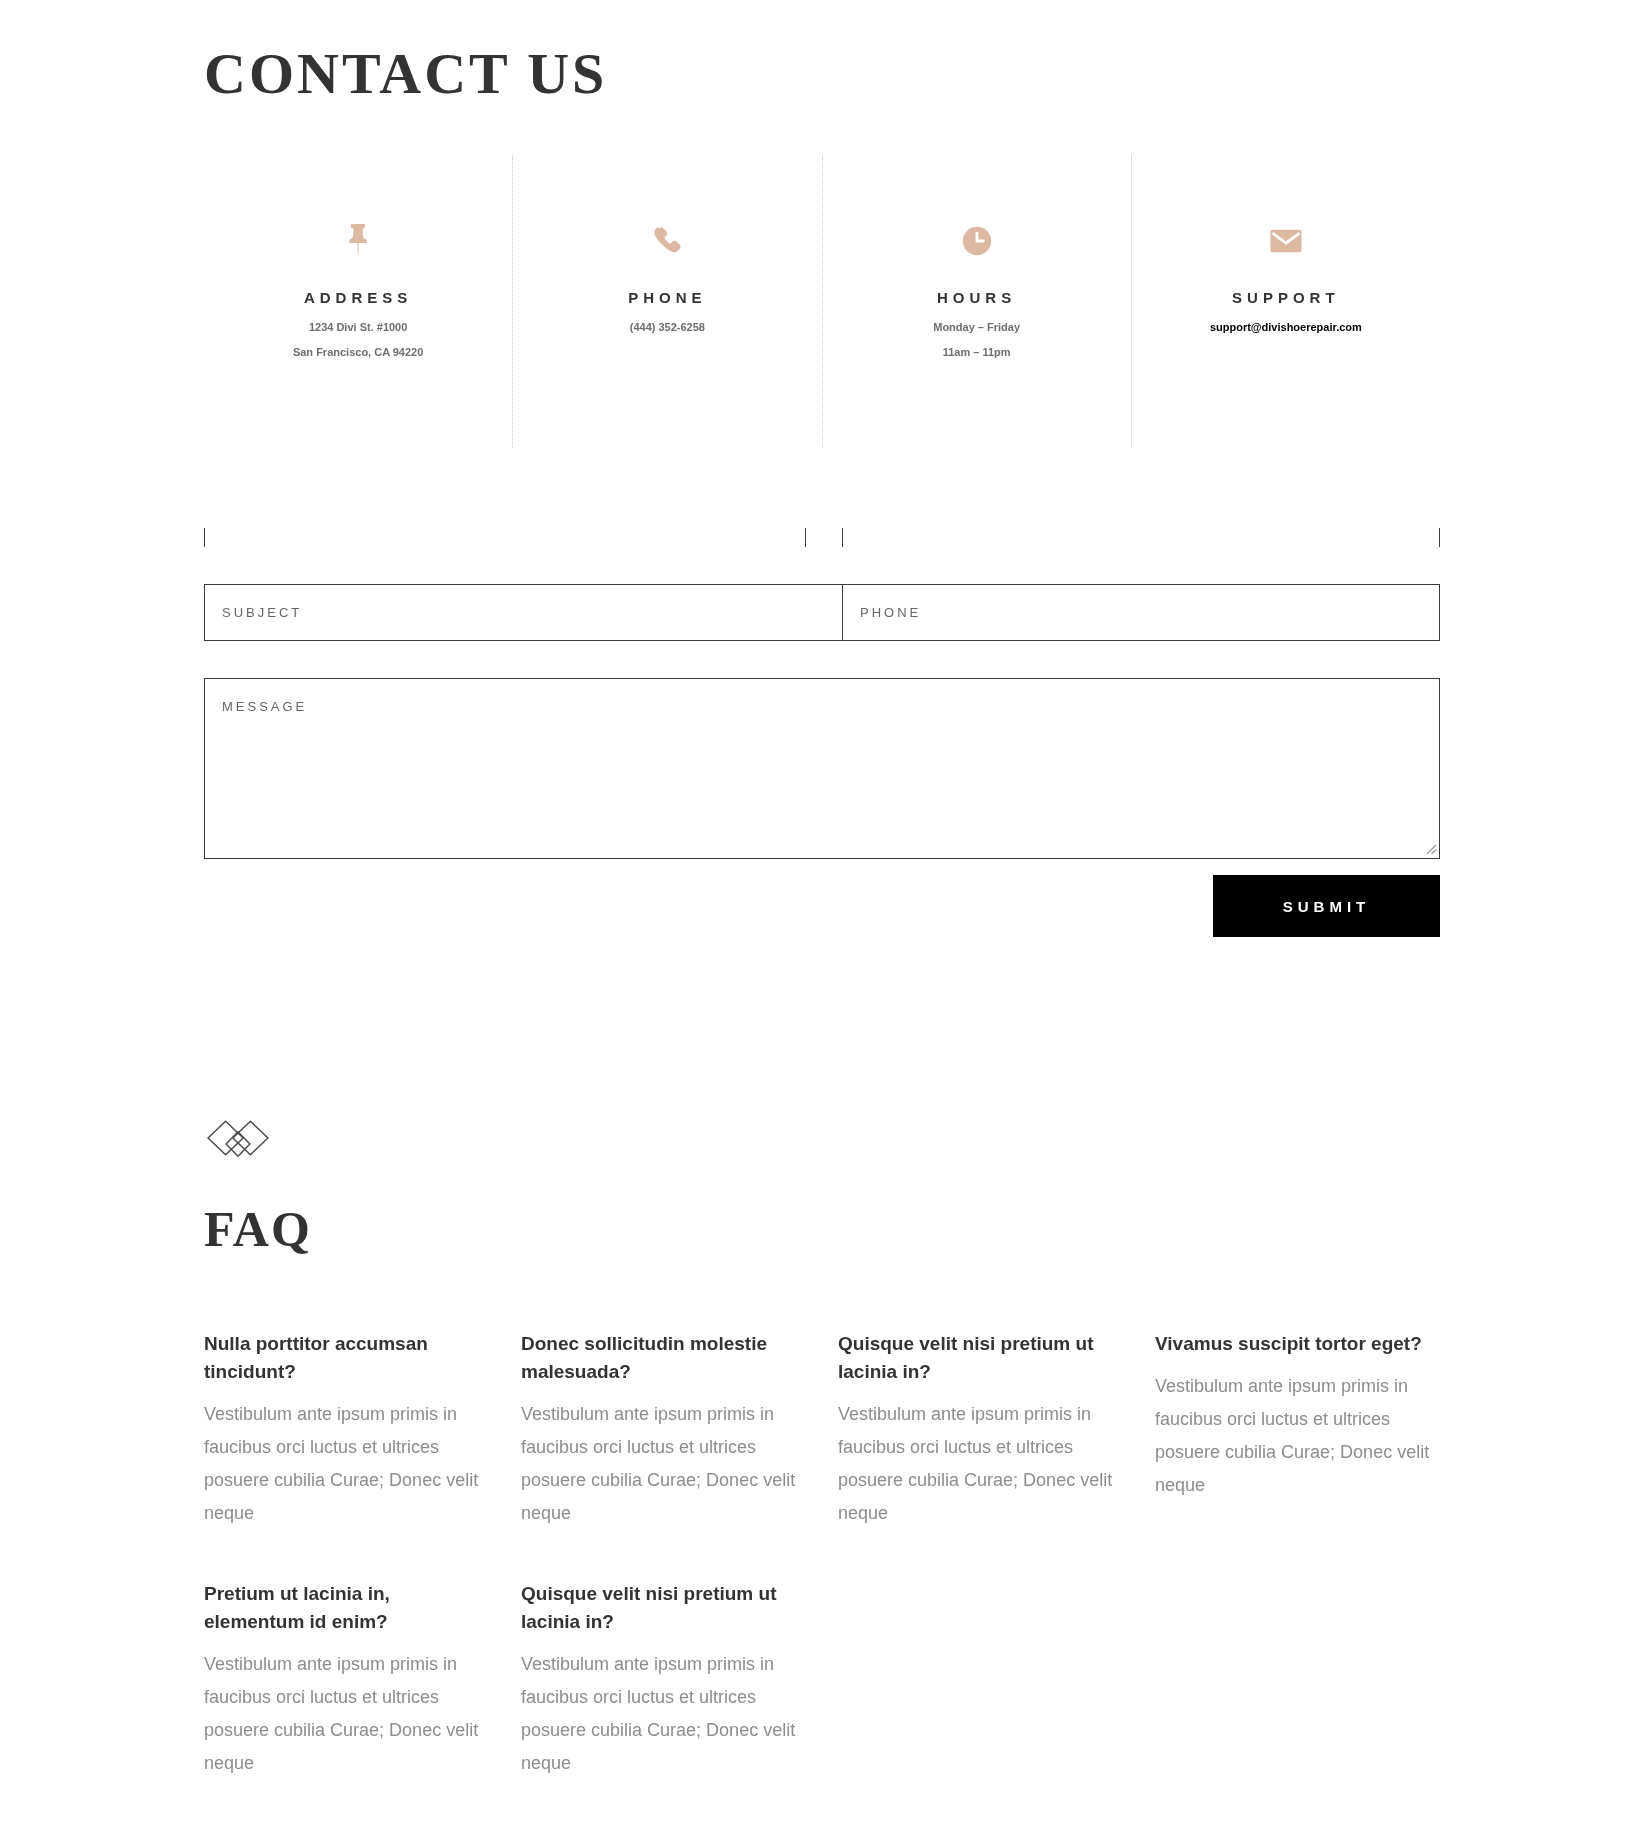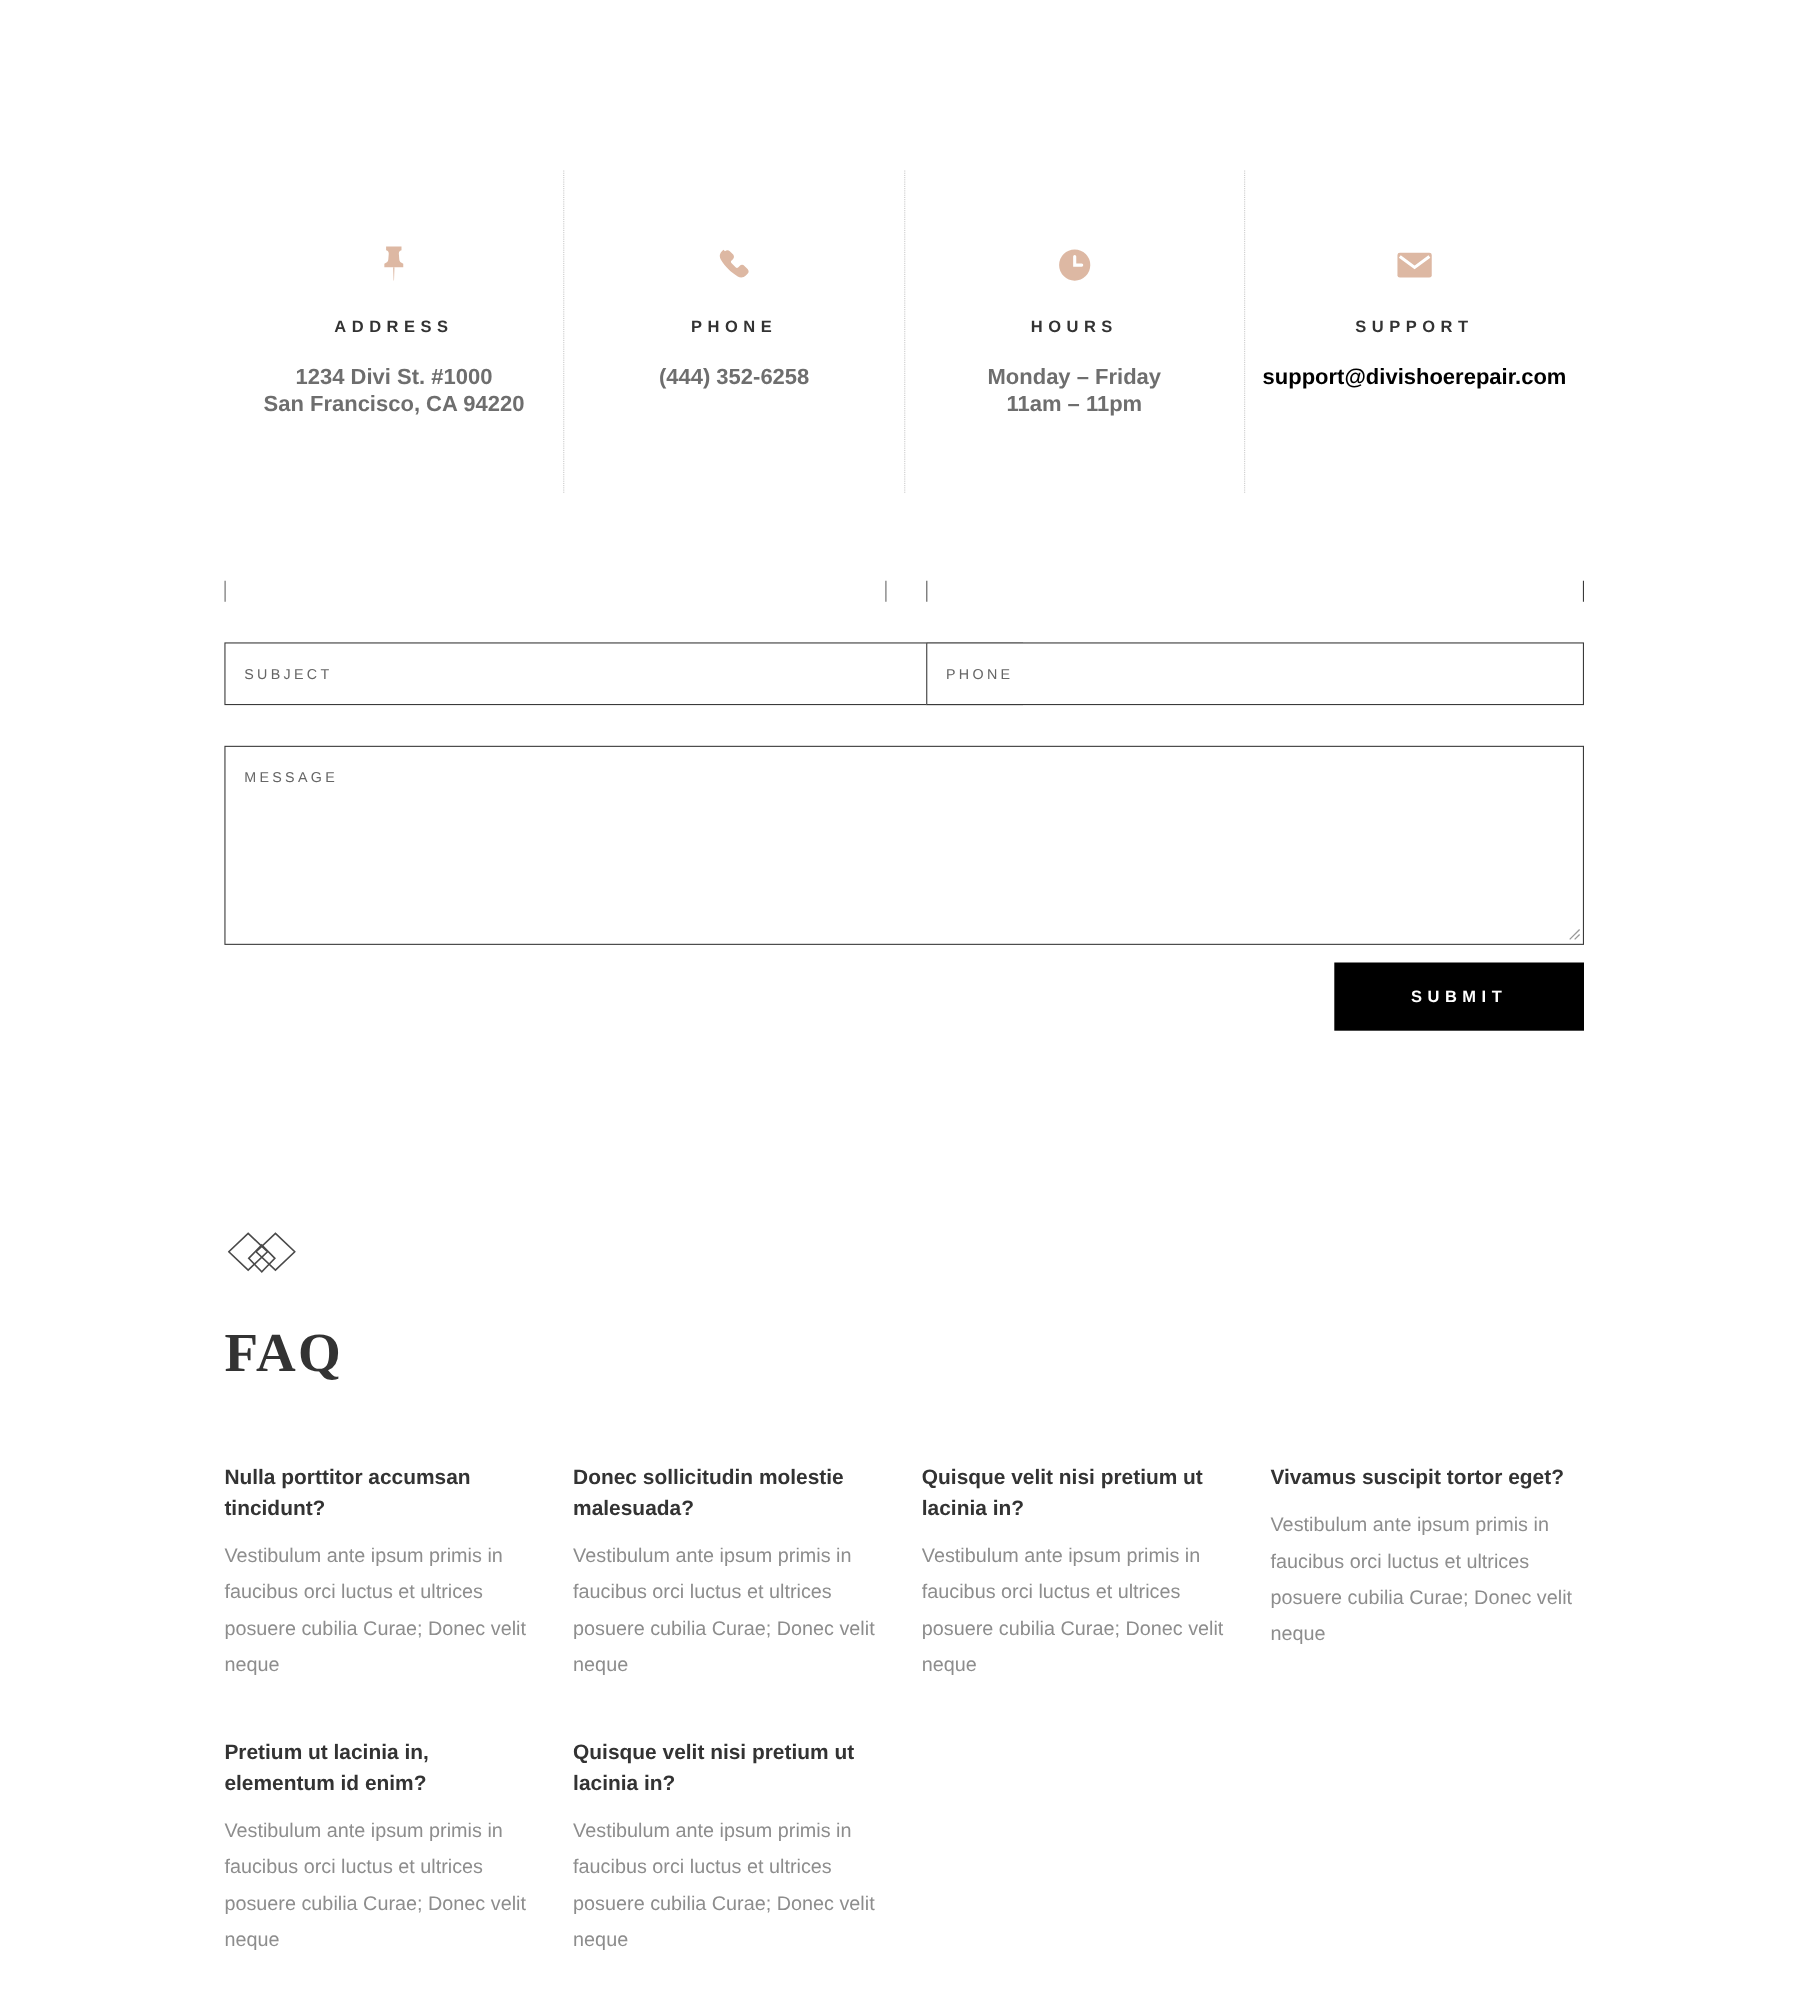--- a/index.html
+++ b/index.html
@@ -26,21 +26,21 @@
     display:flex;
   }
   .info-card { flex:1 1 0; text-align:center; padding-top:68px; }
   .info-card.has-divider { border-right:1px dotted #c9c9c9; }
   .icon-wrap { height:36px; display:flex; align-items:center; justify-content:center; }
   .info-label {
     margin-top:30px; font-size:15px; font-weight:700;
     letter-spacing:5px; color:#333333;
   }
   .info-lines {
-    margin-top:25px; font-size:20px; font-weight:600;
+    margin-top:9px; font-size:11px; font-weight:600;
     color:#6e6e6e; line-height:25px;
   }
   .info-lines.emphasis { color:#000000; font-weight:700; }
 
   
   .stub-wrap { position:absolute; overflow:hidden; height:19px; }
   .stub-wrap.left  { left:204px; top:528px; width:602px; }
   .stub-wrap.right { left:842px; top:528px; width:598px; }
   .stub-input {
     width:100%; height:57px; margin-top:-38px;
@@ -79,20 +79,21 @@
   }
   .faq-item { margin-bottom:50px; }
   .faq-q { font-size:19px; font-weight:700; color:#333333; line-height:28px; }
   .faq-a { margin-top:12px; font-size:18px; color:#8d8d8d; line-height:33px; max-width:520px; }
 </style>
 </head>
 <body>
 
 <div class="page">
 
+  <h1 class="contact-title">CONTACT US</h1>
 
   <div class="info-row">
 
     <div class="info-card has-divider">
       <div class="icon-wrap">
         <svg width="26" height="36" viewBox="0 0 26 36">
           <path fill="#ddb8a3" d="M6 1h14v3.4c-2 .7-2.5 1.8-2.4 3.4l.4 5.2c.1 1.8 1.2 2.8 3.6 3.7V20H4.4v-3.3c2.4-.9 3.5-1.9 3.6-3.7l.4-5.2C8.5 6.2 8 5.1 6 4.4V1z"></path>
           <path fill="#ddb8a3" d="M12.4 20h1.2l-.4 12h-.4l-.4-12z"></path>
         </svg>
       </div>

